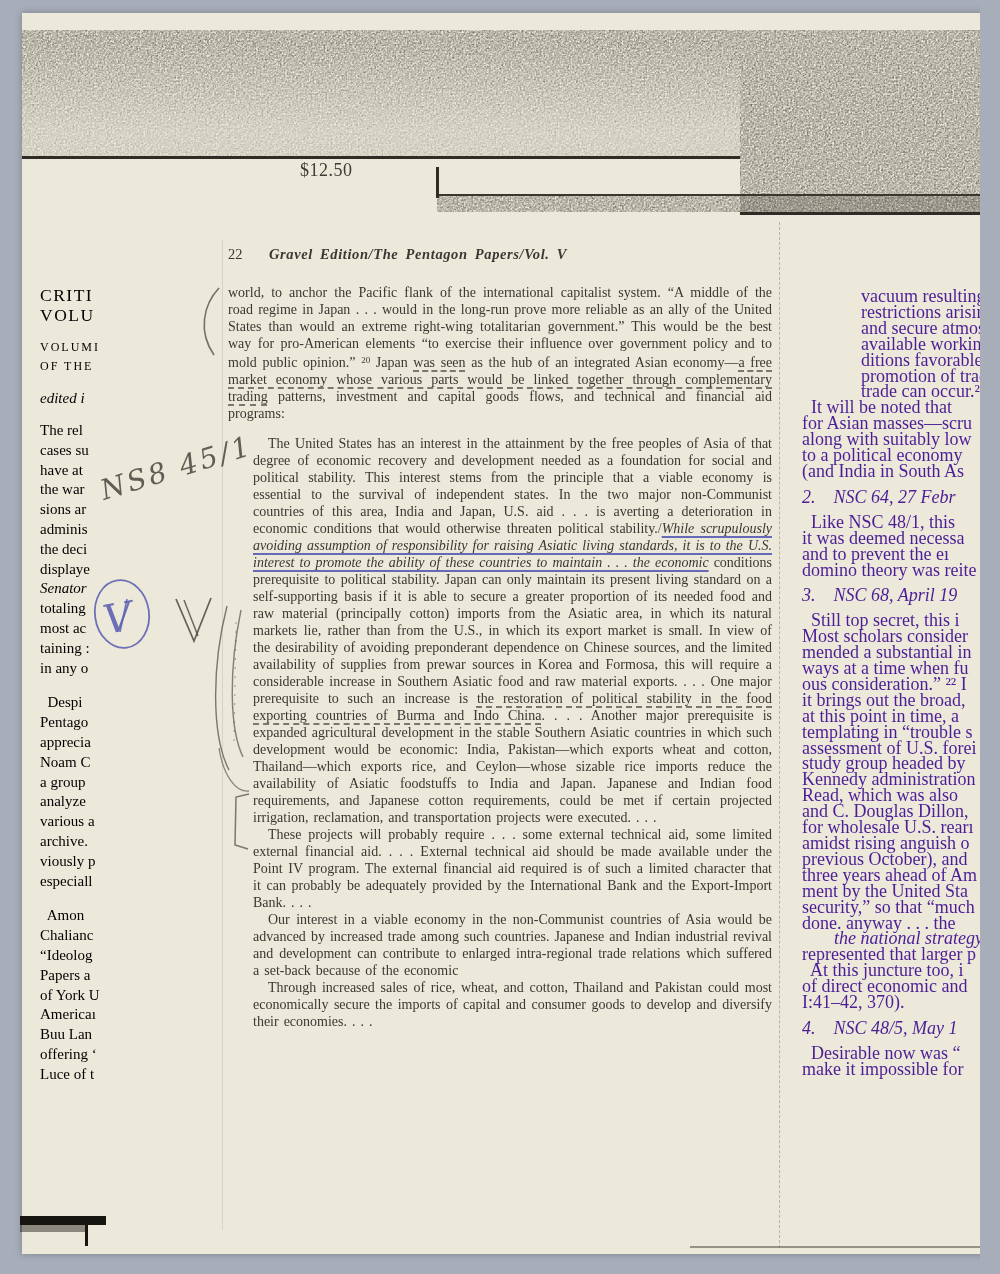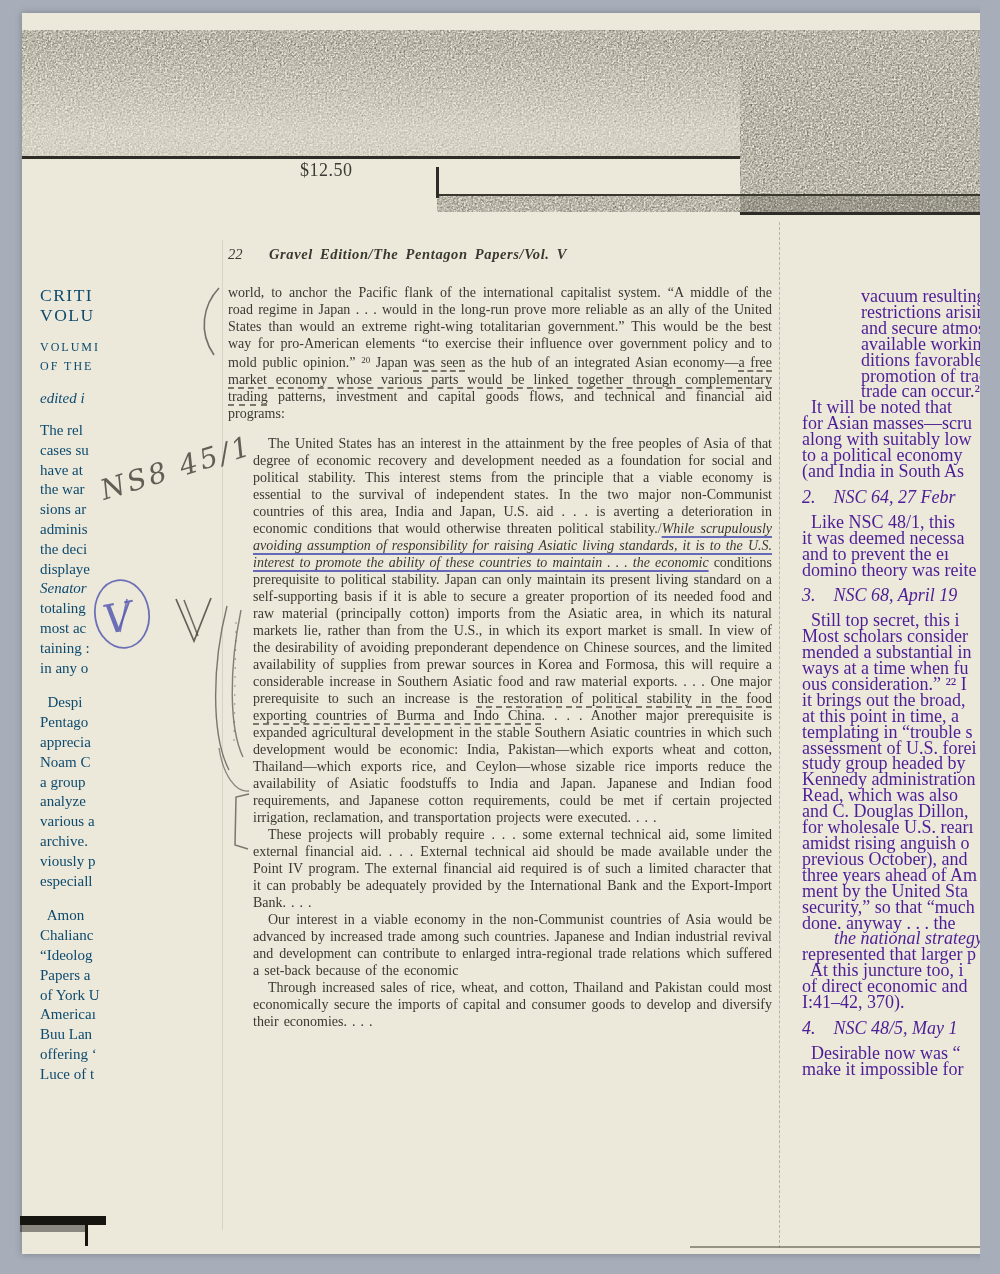--- a/index.html
+++ b/index.html
@@ -19,37 +19,37 @@
   .tick{left:436px;top:167px;width:3px;height:31px;background:#2e2c26;}
   .blmark{left:20px;top:1216px;width:86px;height:9px;background:#17150f;}
   .blmark2{left:20px;top:1225px;width:66px;height:7px;background:#17150f;opacity:.45;}
   .bldrip{left:85px;top:1225px;width:3px;height:21px;background:#17150f;}
   .brline{left:690px;top:1246px;width:295px;height:2px;background:rgba(80,75,62,.55);}
   .foldline{left:779px;top:222px;width:0;height:1026px;border-left:1px dashed rgba(110,105,92,.42);}
   .edgeline{left:222px;top:240px;width:0;height:990px;border-left:1px solid rgba(140,133,115,.2);}
   
   .price{left:300px;top:160px;font-size:18px;color:#3d3b35;letter-spacing:.5px;}
   
-  .lc{left:40px;top:286px;width:174px;height:800px;overflow:hidden;color:#0c4a6e;
+  .lc{left:40px;top:286px;width:174px;height:800px;overflow:hidden;color:#000000;
       font-size:15px;line-height:19.8px;white-space:pre;}
   .lc .h1{font-size:17.5px;letter-spacing:1.5px;}
   .lc .sc{font-size:12px;letter-spacing:2px;}
   .lc .it{font-style:italic;}
   .lc .mb{margin-bottom:12px;}
   .lc .gap{height:15px;}
   
   .rc{left:802px;top:289px;width:184px;height:840px;overflow:hidden;color:#4c1d95;
       font-size:18px;line-height:15.9px;white-space:pre;}
   .rc .q{padding-left:59px;}
   .rc .rh{font-style:italic;margin:10px 0 9px;}
   .rc .it{font-style:italic;margin-left:32px;}
   
   .main{left:228px;top:246px;width:544px;color:#3a3832;}
   .runhead{font-size:14.5px;margin-bottom:21px;}
-  .runhead .pno{display:inline-block;width:41px;font-style:italic;}
+  .runhead .pno{display:inline-block;width:41px;}
   .runhead .rtitle{font-style:italic;letter-spacing:.6px;word-spacing:3px;font-weight:bold;}
   .para{font-size:14px;line-height:17px;text-align:justify;word-spacing:1.5px;}
   .quote{margin-top:13px;padding-left:25px;}
   .qp{text-indent:15px;}
   .sup{font-size:9px;vertical-align:4px;}
   .u-blue{text-decoration:underline;text-decoration-color:rgba(86,91,180,.9);
           text-decoration-thickness:1.8px;text-underline-offset:2.5px;font-style:italic;}
   .u-dash{text-decoration:underline;text-decoration-style:dashed;
           text-decoration-color:rgba(95,90,78,.8);text-decoration-thickness:1.5px;
           text-underline-offset:2.5px;}

